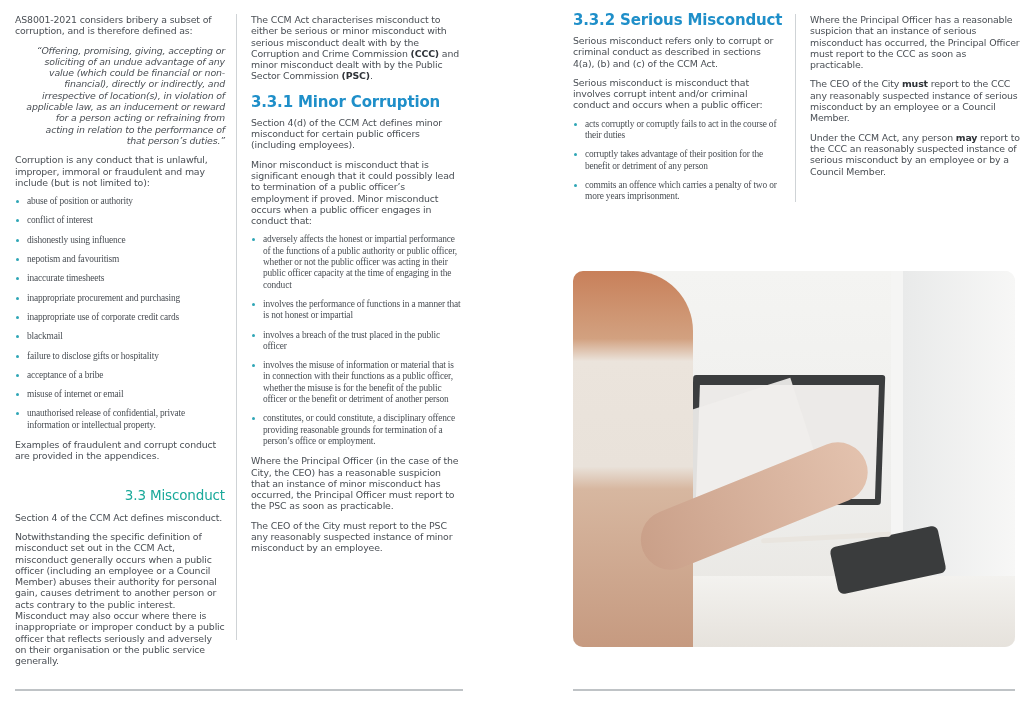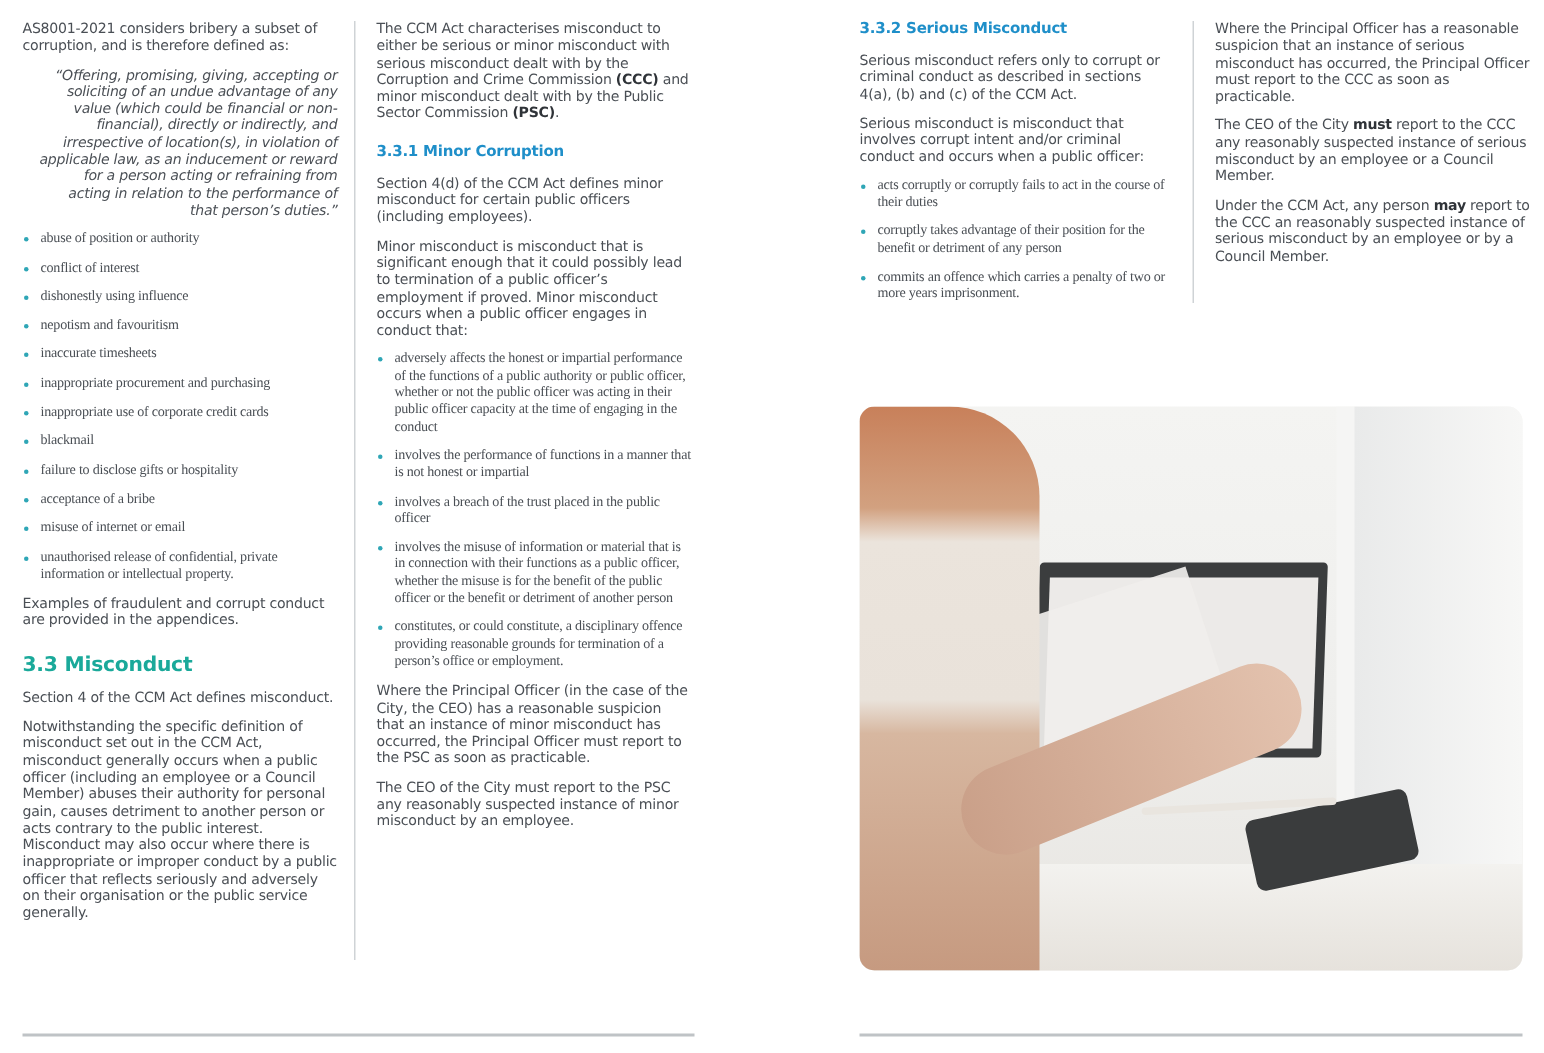--- a/index.html
+++ b/index.html
@@ -4,22 +4,22 @@
 <style>
   * { box-sizing: border-box; margin: 0; padding: 0; }
   html, body { width: 1029px; height: 702px; background: #ffffff; overflow: hidden; }
   body { position: relative; font-family: "DejaVu Sans", sans-serif; color: #4a4f55; }
   .col { position: absolute; font-size: 9.4px; line-height: 11.3px; letter-spacing: -0.15px; }
   .col p { margin-bottom: 8px; }
   .quote { font-style: italic; padding-left: 11px; margin-bottom: 8px; text-align: right; }
   ul.bl { list-style: none; margin-bottom: 8px; font-family: Liberation Serif, serif; }
   ul.bl li { position: relative; padding-left: 12px; margin-bottom: 8px; }
   ul.bl li::before { content: ""; position: absolute; left: 1px; top: 4px; width: 3px; height: 3px; border-radius: 50%; background: var(--bullet); }
-  .h2 { font-size: 13.5px; font-weight: bold; color: var(--teal); margin: 16px 0 9px 0; line-height: 15px; }
-  .h3 { font-size: 10px; font-weight: bold; color: var(--blue); margin: 14px 0 9px 0; line-height: 12px; }
+  .h2 { font-size: 13.5px; font-weight: normal; color: var(--teal); margin: 26px 0 9px 0; line-height: 15px; text-align: right; }
+  .h3 { font-size: 15px; font-weight: bold; color: var(--blue); margin: 14px 0 9px 0; line-height: 12px; }
   .h3.first { margin-top: 0; }
   b { color: #2f3338; }
   .vdiv { position: absolute; width: 0; border-left: 1px solid #cfd3d6; }
   .hrule { position: absolute; height: 2px; background: #bfc3c6; }
   .photo { position: absolute; left: 573px; top: 271px; width: 442px; height: 376px; border-radius: 10px; overflow: hidden;
     background: linear-gradient(180deg,#f4f4f2 0%, #eeeeec 60%, #e7e4df 100%); }
   .photo .win { position: absolute; left: 330px; top: 0; width: 112px; height: 376px; background: linear-gradient(90deg,#e9eaea,#f7f7f6); }
   .photo .winframe { position: absolute; left: 318px; top: 0; width: 14px; height: 300px; background: #f5f5f4; }
   .photo .laptop { position: absolute; left: 118px; top: 104px; width: 192px; height: 130px; background: #3b3d3e; border-radius: 3px; transform: skewX(-2deg); }
   .photo .screen { position: absolute; left: 7px; top: 10px; right: 6px; bottom: 6px; background: #eceae8; }
@@ -31,20 +31,21 @@
   .photo .arm { position: absolute; left: 70px; top: 250px; width: 240px; height: 60px; background: linear-gradient(90deg,#caa089,#e3c2ae); border-radius: 30px; transform: rotate(-22deg); transform-origin: left center; }
   .photo .calc { position: absolute; left: 260px; top: 265px; width: 110px; height: 48px; background: #3a3c3d; border-radius: 6px; transform: rotate(-12deg); }
   .photo .pen { position: absolute; left: 188px; top: 264px; width: 130px; height: 5px; background: #e9e5df; border-radius: 3px; transform: rotate(-3deg); }
 </style>
 </head>
 <body style="--teal: #1aa99a; --blue: #1f8fc9; --bullet: #2fa6b6;">
 
 <div class="col" style="left:15px; top:14px; width:210px;">
   <p>AS8001-2021 considers bribery a subset of corruption, and is therefore defined as:</p>
   <p class="quote">“Offering, promising, giving, accepting or soliciting of an undue advantage of any value (which could be financial or non-financial), directly or indirectly, and irrespective of location(s), in violation of applicable law, as an inducement or reward for a person acting or refraining from acting in relation to the performance of that person’s duties.”</p>
+  <p>Corruption is any conduct that is unlawful, improper, immoral or fraudulent and may include (but is not limited to):</p>
   <ul class="bl">
     <li>abuse of position or authority</li>
     <li>conflict of interest</li>
     <li>dishonestly using influence</li>
     <li>nepotism and favouritism</li>
     <li>inaccurate timesheets</li>
     <li>inappropriate procurement and purchasing</li>
     <li>inappropriate use of corporate credit cards</li>
     <li>blackmail</li>
     <li>failure to disclose gifts or hospitality</li>

